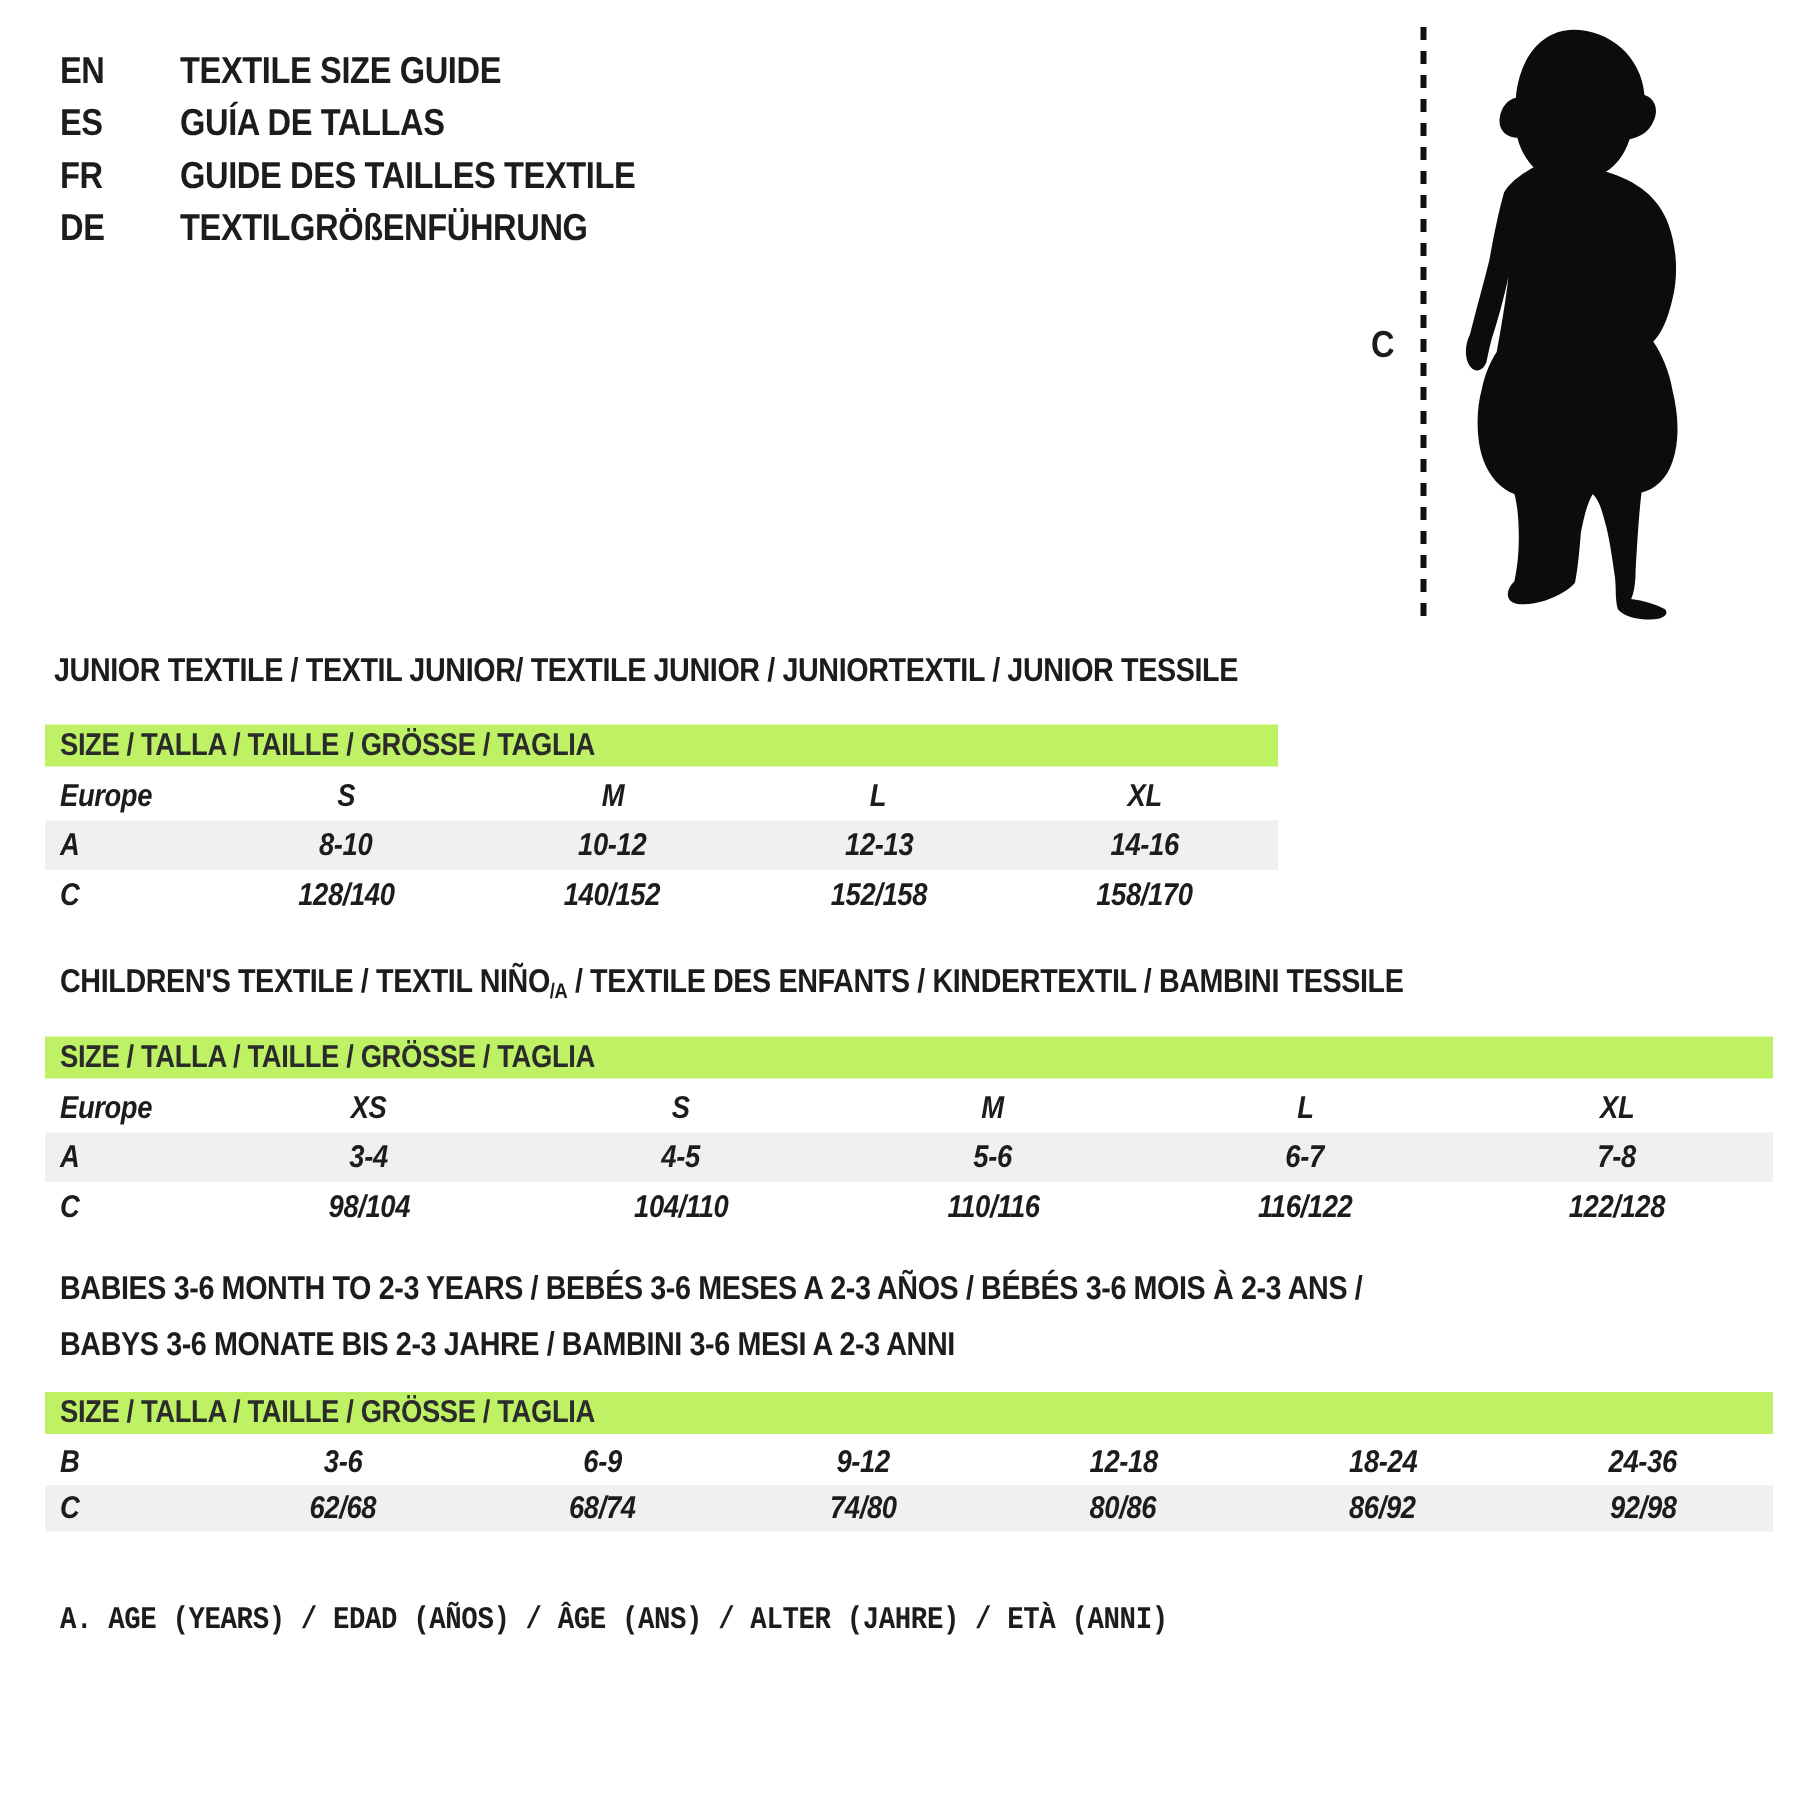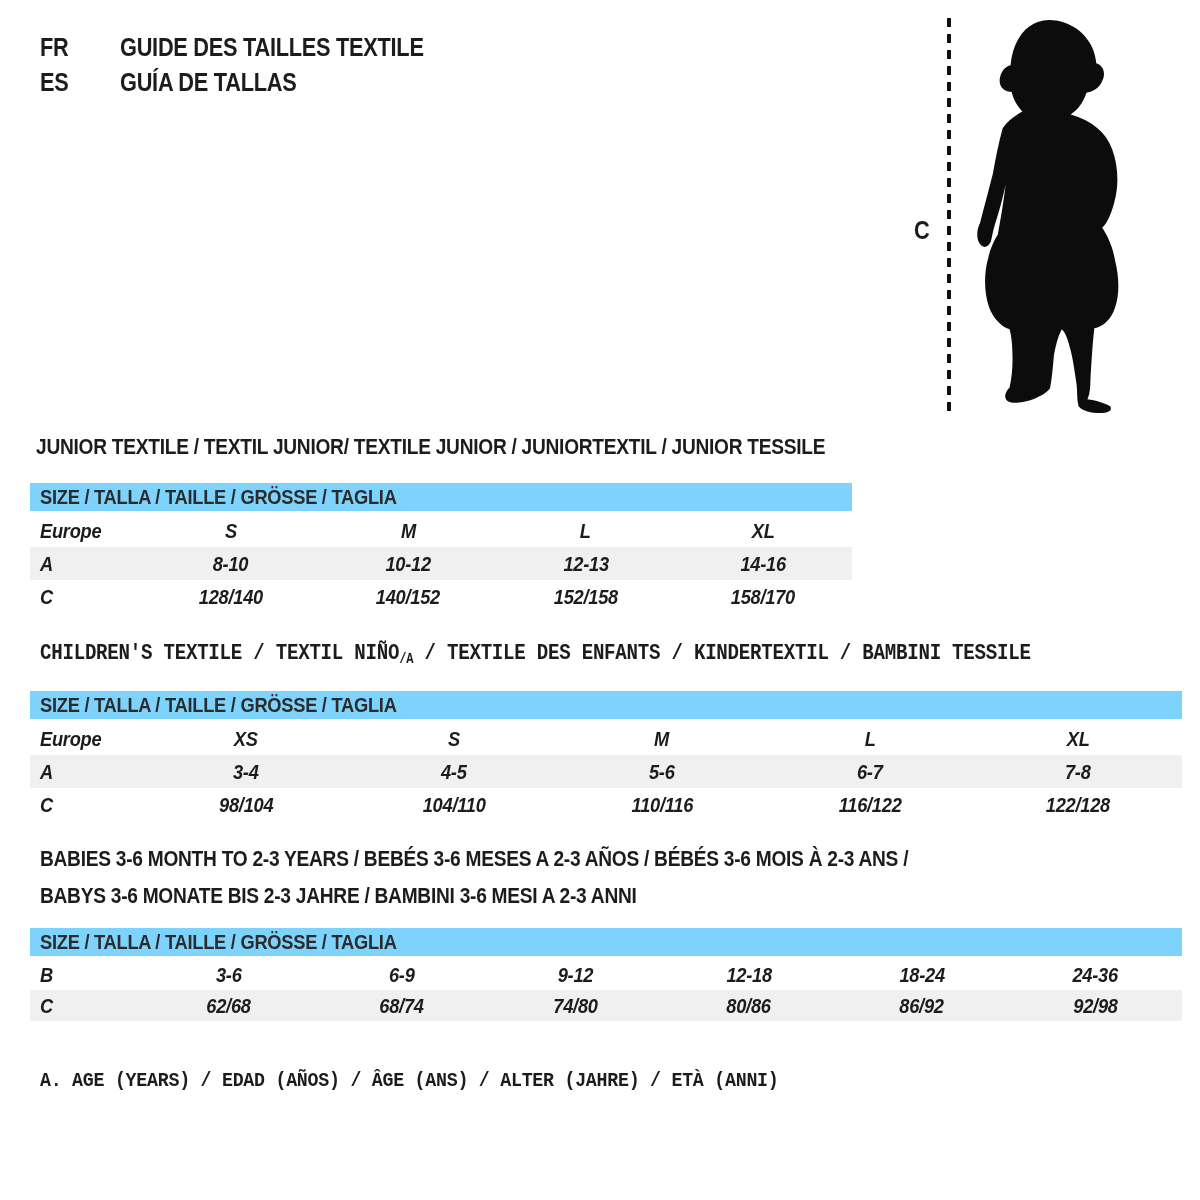--- a/index.html
+++ b/index.html
@@ -23,44 +23,52 @@
     background:repeating-linear-gradient(180deg,#101010 0 9px,transparent 9px 16px);}
   .measure-label{left:914px;top:216px;font-size:25px;}
   .figure-svg{left:964px;top:14px;}
 
   
   .sec-title{font-size:22px;}
   .title-sub{font-size:14px;vertical-align:-4px;}
 
   
   .size-table{left:30px;}
-  .tbl-header{height:28px;background:#7dd3fc;display:flex;align-items:center;
+  .tbl-header{height:28px;background:#bef264;display:flex;align-items:center;
     padding-left:10px;font-size:21px;color:#2b2b2b;margin-bottom:3px;box-sizing:border-box;}
   .tbl-row{display:flex;align-items:center;font-size:21px;font-style:italic;}
   .tbl-row.stripe{background:#f0f0f0;}
   .cell-label{width:112px;padding-left:10px;box-sizing:border-box;text-align:left;}
   .cell-val{flex:1;text-align:center;}
   .h33{height:33px;}
   .h31{height:31px;}
 
   
   .legend{left:40px;top:1062px;font-size:21px;}
   .legend-line{height:36px;display:flex;align-items:center;font-family:Liberation Mono, monospace;}
 </style>
 </head>
 <body>
 
 <div class="abs lang-block">
   <div class="lang-row">
+    <span class="lang-code cond">EN</span>
+    <span class="cond">TEXTILE SIZE GUIDE</span>
+  </div>
+  <div class="lang-row">
+    <span class="lang-code cond">ES</span>
+    <span class="cond">GUÍA DE TALLAS</span>
+  </div>
+  <div class="lang-row">
     <span class="lang-code cond">FR</span>
     <span class="cond">GUIDE DES TAILLES TEXTILE</span>
   </div>
   <div class="lang-row">
-    <span class="lang-code cond">ES</span>
-    <span class="cond">GUÍA DE TALLAS</span>
+    <span class="lang-code cond">DE</span>
+    <span class="cond">TEXTILGRÖßENFÜHRUNG</span>
   </div>
 </div>
 
 <div class="abs measure-line"></div>
 <div class="abs measure-label cond">C</div>
 <svg class="abs figure-svg" width="170" height="404" viewBox="0 0 168 410">
   <path fill="#0c0c0c" d="
     M84,6
     C108,6 130,24 132,50
     C139,52 142,60 138,68
@@ -127,21 +135,21 @@
   </div>
   <div class="tbl-row h33">
     <span class="cell-label"><span class="cond">C</span></span>
     <span class="cell-val"><span class="condc">128/140</span></span>
     <span class="cell-val"><span class="condc">140/152</span></span>
     <span class="cell-val"><span class="condc">152/158</span></span>
     <span class="cell-val"><span class="condc">158/170</span></span>
   </div>
 </div>
 
-<div class="abs sec-title" style="left:40px;top:641px;font-family:Liberation Mono, monospace;">
+<div class="abs sec-title" style="left:40px;top:641px;">
   <span class="cond"><span>CHILDREN'S TEXTILE / TEXTIL NIÑO</span><span class="title-sub">/A</span><span> / TEXTILE DES ENFANTS / KINDERTEXTIL / BAMBINI TESSILE</span></span>
 </div>
 <div class="abs size-table" style="top:691px;width:1152px;">
   <div class="tbl-header">
     <span class="cond">SIZE / TALLA / TAILLE / GRÖSSE / TAGLIA</span>
   </div>
   <div class="tbl-row h33">
     <span class="cell-label"><span class="cond">Europe</span></span>
     <span class="cell-val"><span class="condc">XS</span></span>
     <span class="cell-val"><span class="condc">S</span></span>

